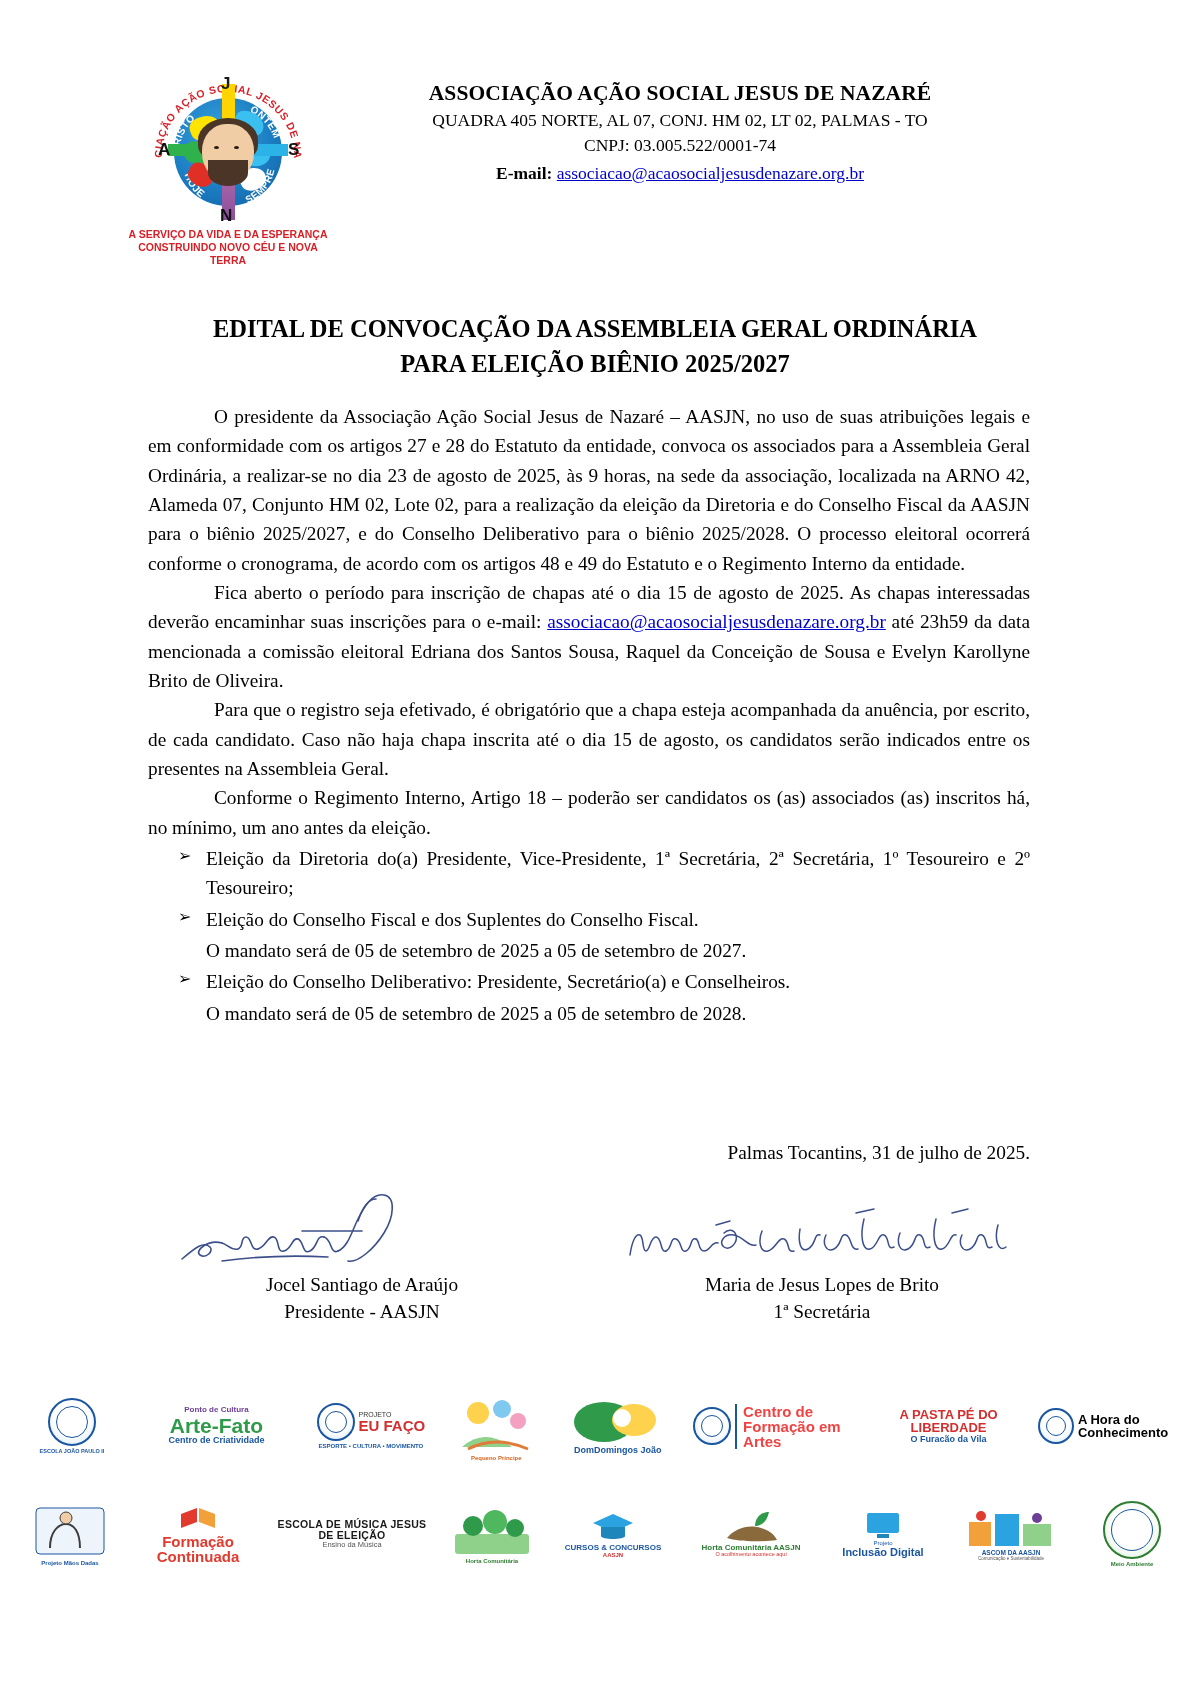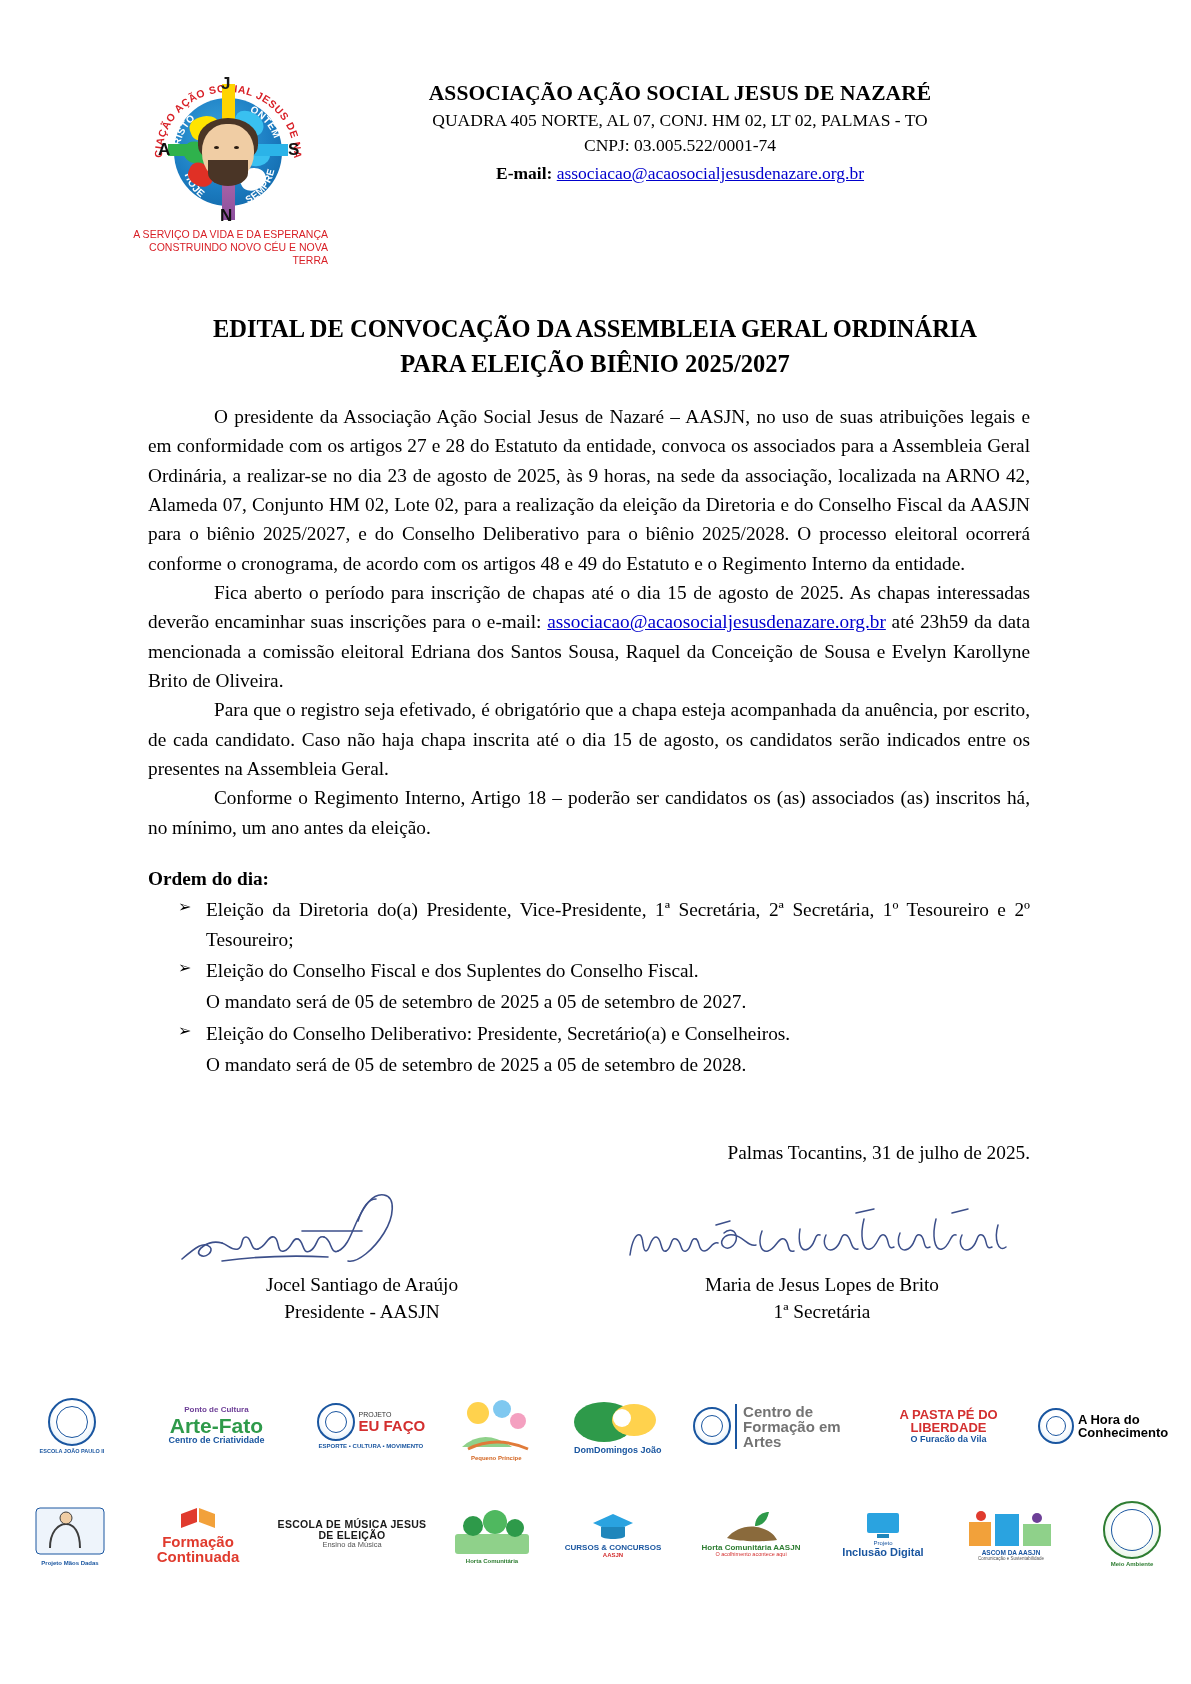--- a/index.html
+++ b/index.html
@@ -130,24 +130,24 @@
     font-family: "Liberation Sans", sans-serif;
     font-size: 10px;
     font-weight: bold;
     fill: #ffffff;
     letter-spacing: 0.4px;
   }
   .logo-motto {
     position: absolute;
     left: 0; top: 152px;
     width: 200px;
-    text-align: right;
+    text-align: center;
     font-family: "Liberation Sans", sans-serif;
     font-size: 10.5px;
-    font-weight: normal;
+    font-weight: bold;
     color: #d81f26;
     line-height: 1.25;
   }
 
   .org-block {
     position: absolute;
     left: 330px; top: 8px;
     width: 700px;
     text-align: center;
   }
@@ -407,21 +407,20 @@
     <p>O presidente da Associação Ação Social Jesus de Nazaré – AASJN, no uso de suas atribuições legais e em conformidade com os artigos 27 e 28 do Estatuto da entidade, convoca os associados para a Assembleia Geral Ordinária, a realizar-se no dia 23 de agosto de 2025, às 9 horas, na sede da associação, localizada na ARNO 42, Alameda 07, Conjunto HM 02, Lote 02, para a realização da eleição da Diretoria e do Conselho Fiscal da AASJN para o biênio 2025/2027, e do Conselho Deliberativo para o biênio 2025/2028. O processo eleitoral ocorrerá conforme o cronograma, de acordo com os artigos 48 e 49 do Estatuto e o Regimento Interno da entidade.</p>
 
     <p>
       <span>Fica aberto o período para inscrição de chapas até o dia 15 de agosto de 2025. As chapas interessadas deverão encaminhar suas inscrições para o e-mail: </span><a class="link-inline" href="#">associacao@acaosocialjesusdenazare.org.br</a><span> até 23h59 da data mencionada a comissão eleitoral Edriana dos Santos Sousa, Raquel da Conceição de Sousa e Evelyn Karollyne Brito de Oliveira.</span>
     </p>
 
     <p class="last-line-left">Para que o registro seja efetivado, é obrigatório que a chapa esteja acompanhada da anuência, por escrito, de cada candidato. Caso não haja chapa inscrita até o dia 15 de agosto, os candidatos serão indicados entre os presentes na Assembleia Geral.</p>
 
     <p class="last-line-left">Conforme o Regimento Interno, Artigo 18 – poderão ser candidatos os (as) associados (as) inscritos há, no mínimo, um ano antes da eleição.</p>
 
-    <div class="agenda-heading">Ordem do dia:</div>
 
     <ul class="agenda-list">
       <li>
         <span class="marker">➢</span>
         <span>Eleição da Diretoria do(a) Presidente, Vice-Presidente, 1ª Secretária, 2ª Secretária, 1º Tesoureiro e 2º Tesoureiro;</span>
       </li>
       <li>
         <span class="marker">➢</span>
         <span>Eleição do Conselho Fiscal e dos Suplentes do Conselho Fiscal.</span>
       </li>
@@ -532,21 +531,21 @@
           <ellipse cx="64" cy="24" rx="22" ry="16" fill="#ffd24d"></ellipse>
           <circle cx="52" cy="22" r="9" fill="#ffffff"></circle>
         </svg>
         <div class="ptitle" style="font-size:9px;color:#1a56a0;">DomDomingos João</div>
       </div>
 
       <div class="plogo" style="width:166px;">
         <div class="row-inline">
           <div class="seal" style="width:34px;height:34px;border-color:#1a56a0;"></div>
           <div style="border-left:2px solid #1a56a0;padding-left:6px;">
-            <div class="ptitle" style="font-size:15px;color:#737373;text-align:left;line-height:1.0;">Centro de Formação em Artes</div>
+            <div class="ptitle" style="font-size:15px;color:#ef4444;text-align:left;line-height:1.0;">Centro de Formação em Artes</div>
           </div>
         </div>
       </div>
 
       <div class="plogo" style="width:148px;">
         <div class="ptitle" style="font-size:13px;color:#d32f2f;">A PASTA PÉ DO LIBERDADE</div>
         <div class="psub" style="font-size:9px;color:#1a56a0;font-weight:bold;">O Furacão da Vila</div>
       </div>
 
       <div class="plogo" style="width:140px;">

